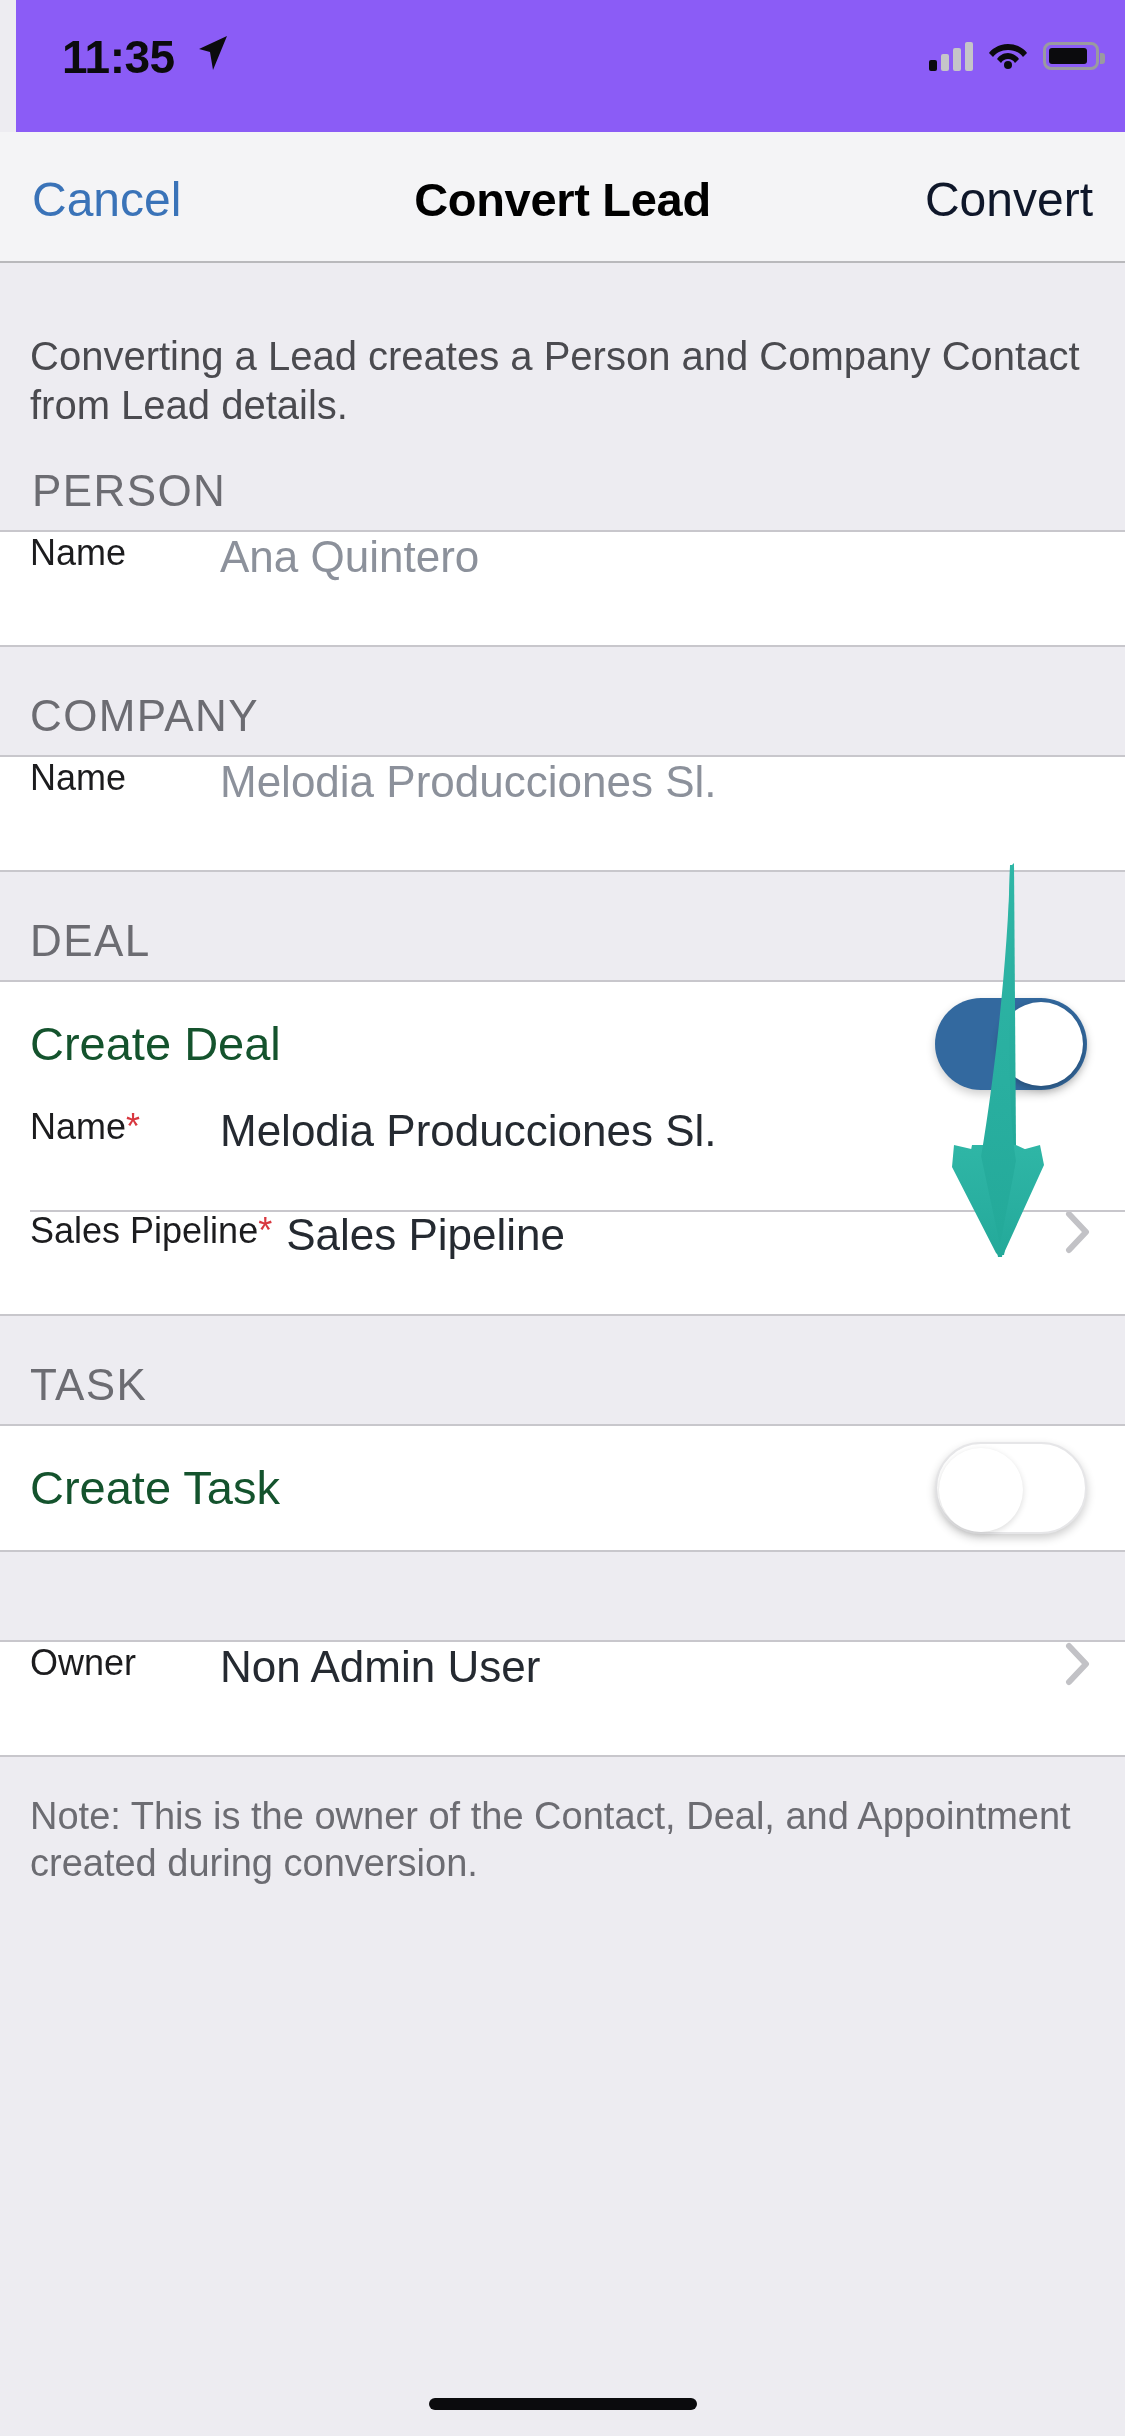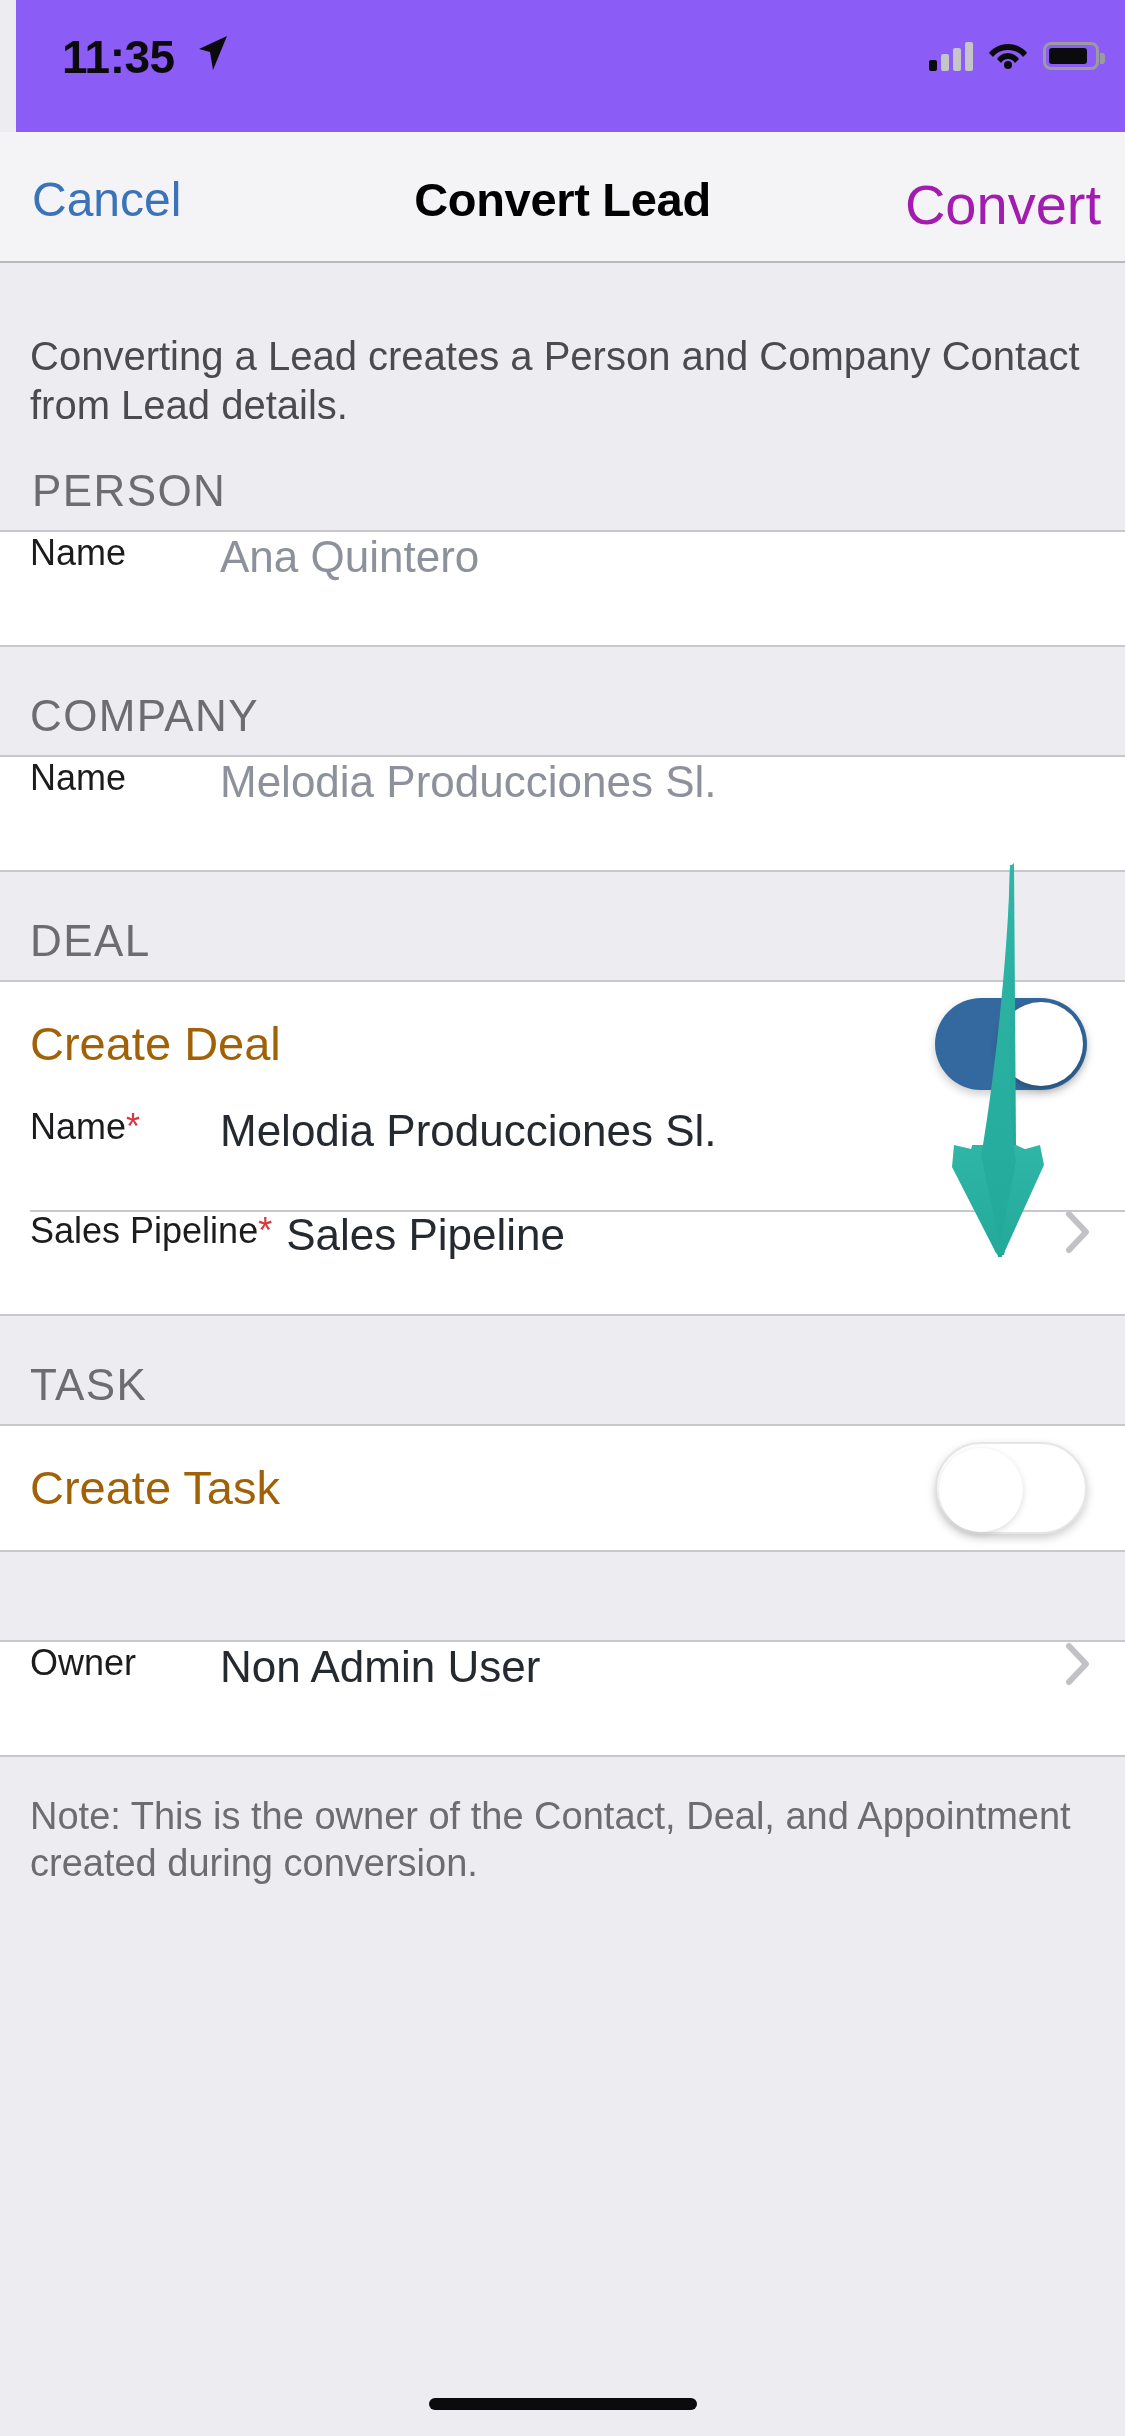--- a/index.html
+++ b/index.html
@@ -99,24 +99,24 @@
     left: 0; right: 0;
     top: 40px;
     text-align: center;
     font-size: 47px;
     font-weight: bold;
     color: #000000;
     letter-spacing: -0.3px;
   }
   .nav-right {
     position: absolute;
-    right: 24px;
+    right: 32px;
     top: 40px;
-    font-size: 56px;
-    color: #a21caf;
+    font-size: 48px;
+    color: #0f172a;
   }
 
   
   .content {
     position: absolute;
     top: 265px; left: 0;
     width: 1125px;
     height: 2171px;
     background: #EDECF1;
   }
@@ -188,21 +188,21 @@
     position: relative;
     display: flex;
     align-items: center;
     justify-content: space-between;
     height: 124px;
     padding: 0 38px 0 30px;
     background: #FFFFFF;
   }
   .switch-row .big-label {
     font-size: 47px;
-    color: #a16207;
+    color: #14532d;
     text-align: right;
   }
   .toggle {
     position: relative;
     width: 152px; height: 92px;
     border-radius: 46px;
     box-shadow: 0 4px 10px rgba(0,0,0,0.20);
   }
   .toggle.on { background: #33699F; }
   .toggle.off { background: #FFFFFF; border: 2px solid #E6E6E8; }

